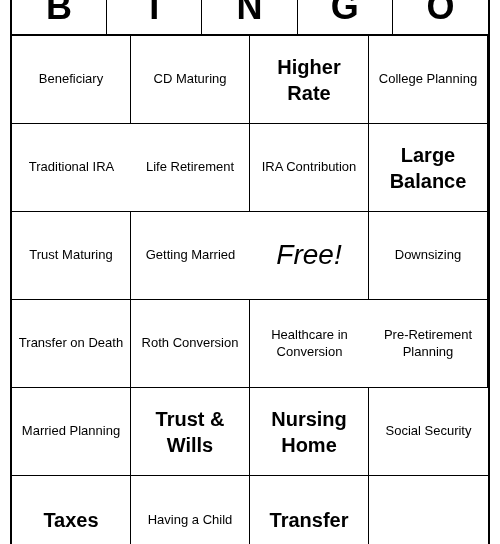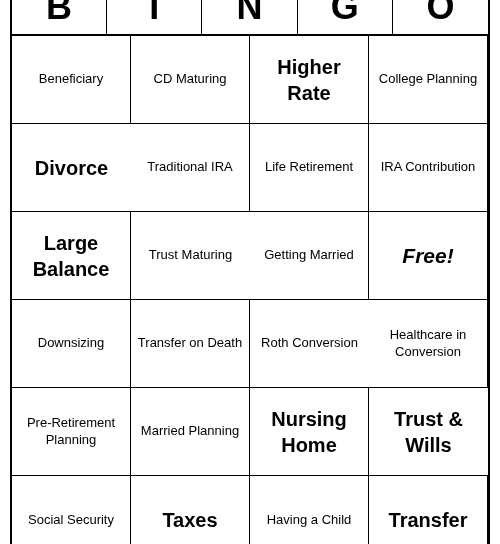--- a/index.html
+++ b/index.html
@@ -53,55 +53,54 @@
       border-right: none;
     }
     .bingo-cell:nth-child(n+21) {
       border-bottom: none;
     }
     .bingo-cell.large-text {
       font-size: 20px;
       font-weight: bold;
     }
     .bingo-cell.free {
-      font-size: 21px;
-      font-weight: bold;
+      font-size: 28px;
+      font-weight: normal;
       font-style: italic;
     }
   </style>
 </head>
 <body>
 
 <div class="bingo-card">
   <div class="bingo-header">
   <div class="bingo-letter">B</div>
       <div class="bingo-letter">I</div>
       <div class="bingo-letter">N</div>
       <div class="bingo-letter">G</div>
       <div class="bingo-letter">O</div>
     </div>
   <div class="bingo-grid">
   <div class="bingo-cell">Beneficiary</div>
       <div class="bingo-cell">CD Maturing</div>
       <div class="bingo-cell large-text">Higher Rate</div>
       <div class="bingo-cell">College Planning</div>
-      <div class="bingo-cell large-text">Divorce</div>
       <div class="bingo-cell">Traditional IRA</div>
       <div class="bingo-cell">Life Retirement</div>
       <div class="bingo-cell">IRA Contribution</div>
       <div class="bingo-cell large-text">Large Balance</div>
       <div class="bingo-cell">Trust Maturing</div>
       <div class="bingo-cell">Getting Married</div>
       <div class="bingo-cell free">Free!</div>
       <div class="bingo-cell">Downsizing</div>
       <div class="bingo-cell">Transfer on Death</div>
       <div class="bingo-cell">Roth Conversion</div>
       <div class="bingo-cell">Healthcare in Conversion</div>
       <div class="bingo-cell">Pre-Retirement Planning</div>
       <div class="bingo-cell">Married Planning</div>
+      <div class="bingo-cell large-text">Trust &amp; Wills</div>
       <div class="bingo-cell large-text">Nursing Home</div>
-      <div class="bingo-cell large-text">Trust &amp; Wills</div>
       <div class="bingo-cell">Social Security</div>
       <div class="bingo-cell large-text">Taxes</div>
       <div class="bingo-cell">Having a Child</div>
       <div class="bingo-cell large-text">Transfer</div>
     </div>
 </div>
 
 </body></html>

